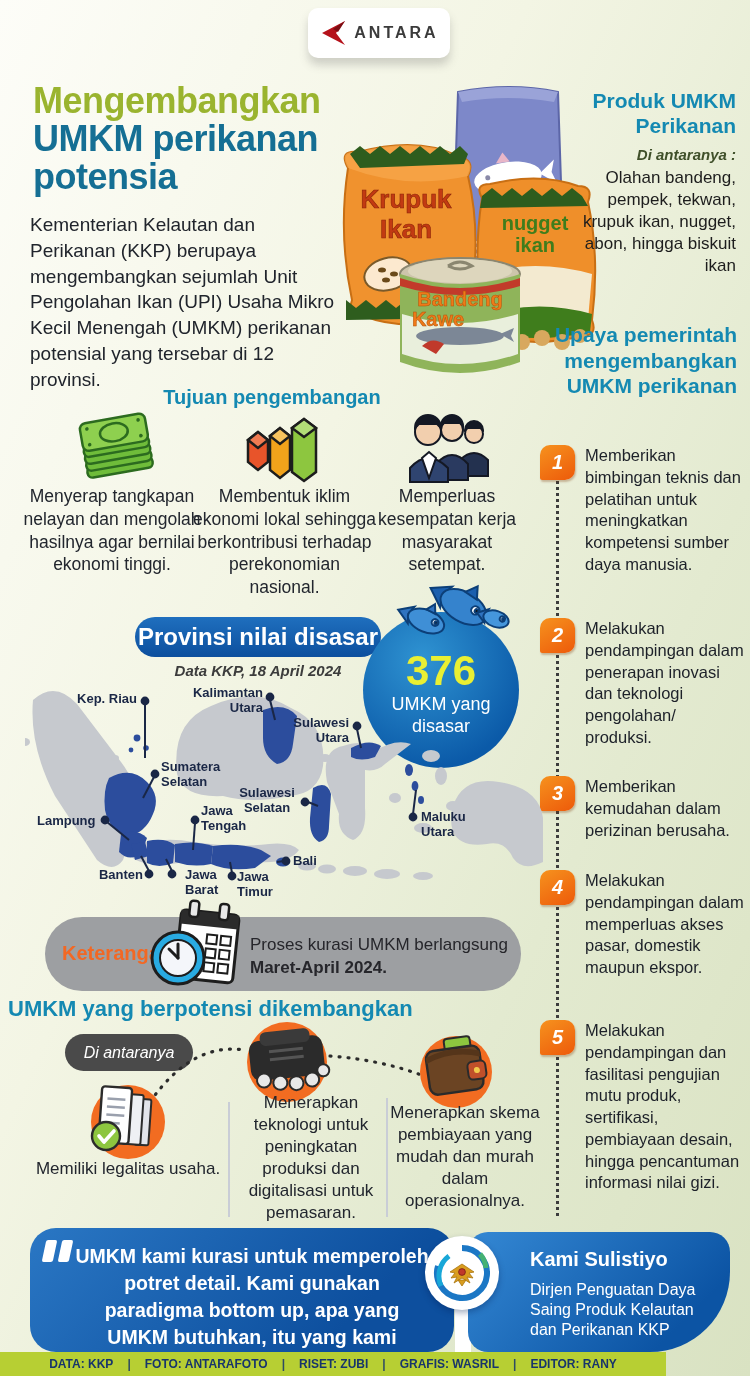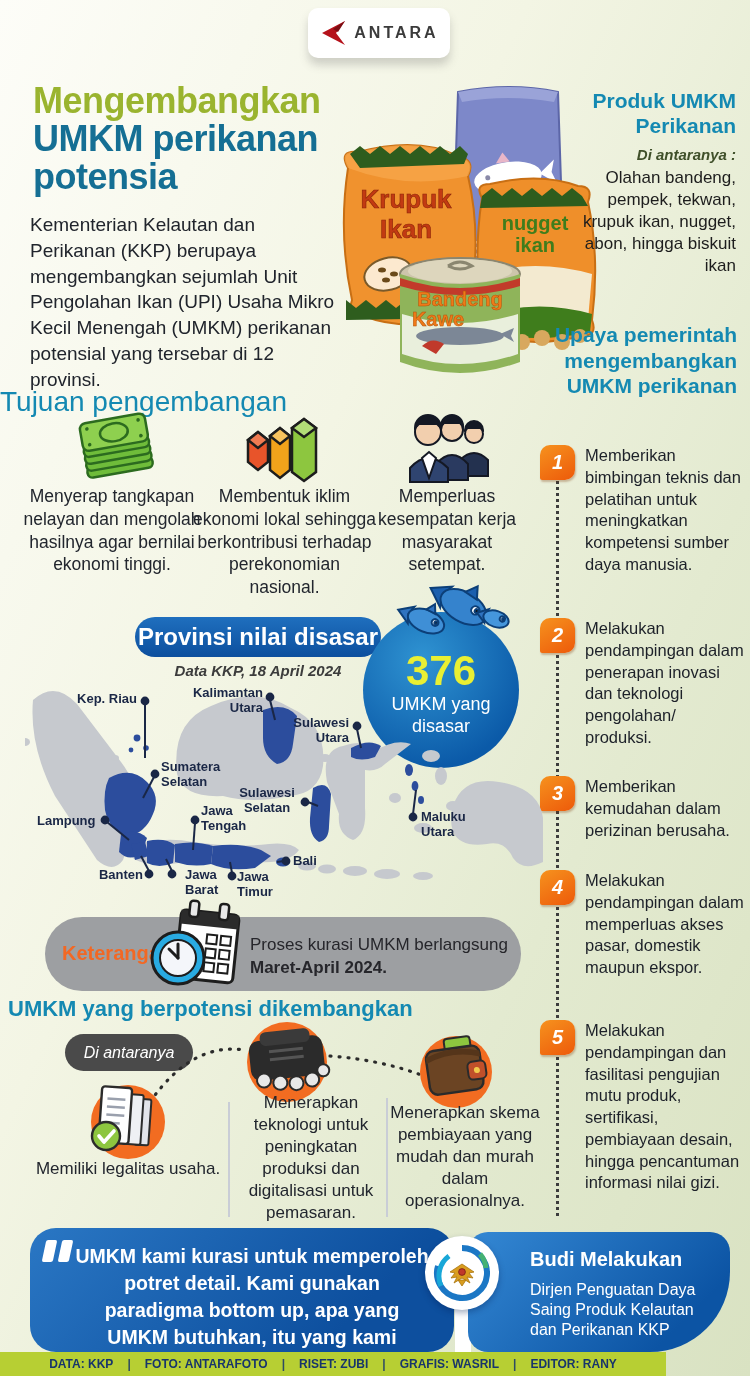--- a/index.html
+++ b/index.html
@@ -27,21 +27,21 @@
 
   
   .efforts-dots{left:556px;top:468px;height:748px;width:0;border-left:3px dotted #3c3c3c;}
   .effort{left:540px;width:205px;display:flex;gap:10px;align-items:flex-start;}
   .badge{flex:0 0 35px;height:35px;background:linear-gradient(150deg,#f6921e,#ed5a0a);
          border-radius:10px 10px 10px 2px;color:#fff;font-weight:bold;font-style:italic;font-size:20px;
          display:flex;align-items:center;justify-content:center;box-shadow:1px 2px 2px rgba(120,50,0,.3);}
   .effort p{margin:0;font-size:16.5px;line-height:1.32;color:#1d2129;width:160px;}
 
   
-  .goals-head{left:0;top:386px;width:544px;text-align:left;font-size:28px;font-weight:normal;color:#1489b2;}
+  .goals-head{left:0;top:386px;width:544px;text-align:center;font-size:20px;font-weight:bold;color:#1489b2;}
   .goal-text{font-size:17.5px;line-height:1.3;color:#22262e;text-align:center;}
   .g1{left:22px;top:485px;width:180px;} .g2{left:192px;top:485px;width:185px;} .g3{left:372px;top:485px;width:150px;}
 
   
   .prov-pill{left:135px;top:617px;width:246px;height:40px;border-radius:22px;
              background:linear-gradient(180deg,#1f6fbe,#0c4f9e);display:flex;align-items:center;justify-content:center;
              color:#fff;font-size:24px;font-weight:bold;}
   .prov-src{left:128px;top:662px;width:260px;text-align:center;font-size:15px;font-weight:bold;font-style:italic;color:#3c3c3c;}
   .stat-circle{left:363px;top:612px;width:156px;height:156px;border-radius:50%;
                background:radial-gradient(circle at 38% 30%,#2f93d2,#0b5aa8 75%);text-align:center;color:#fff;}
@@ -422,21 +422,21 @@
   </svg>
   <div class="abs pot-div pd1"></div>
   <div class="abs pot-div pd2"></div>
   <div class="abs pot-text p1">Memiliki legalitas usaha.</div>
   <div class="abs pot-text p2">Menerapkan teknologi untuk peningkatan produksi dan digitalisasi untuk pemasaran.</div>
   <div class="abs pot-text p3">Menerapkan skema pembiayaan yang mudah dan murah dalam operasionalnya.</div>
 
   <div class="abs q-left"></div>
   <div class="abs q-stem"></div>
   <div class="abs q-right">
-    <div class="q-name">Budi Melakukan</div>
+    <div class="q-name">Kami Sulistiyo</div>
     <div class="q-role">Dirjen Penguatan Daya Saing Produk Kelautan dan Perikanan KKP</div>
   </div>
   <div class="abs q-glyph">
       <span></span>
       <span></span>
     </div>
   <div class="abs q-text">UMKM kami kurasi untuk memperoleh potret detail. Kami gunakan paradigma bottom up, apa yang UMKM butuhkan, itu yang kami kerjakan."</div>
   <div class="abs q-circle">
     <svg width="62" height="62" viewBox="0 0 62 62">
       <circle cx="31" cy="31" r="29" fill="#fff"></circle>

